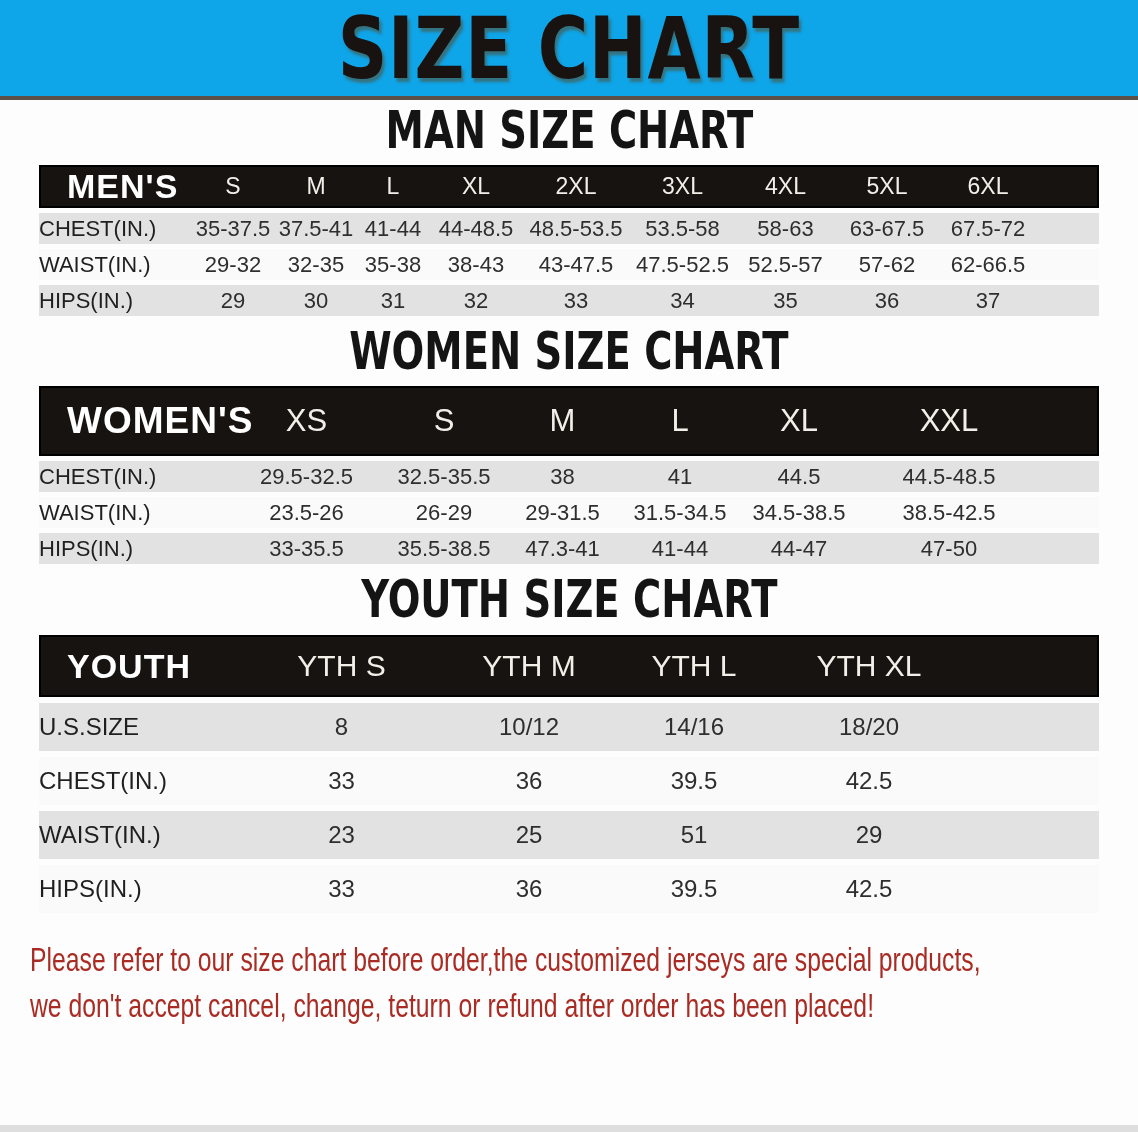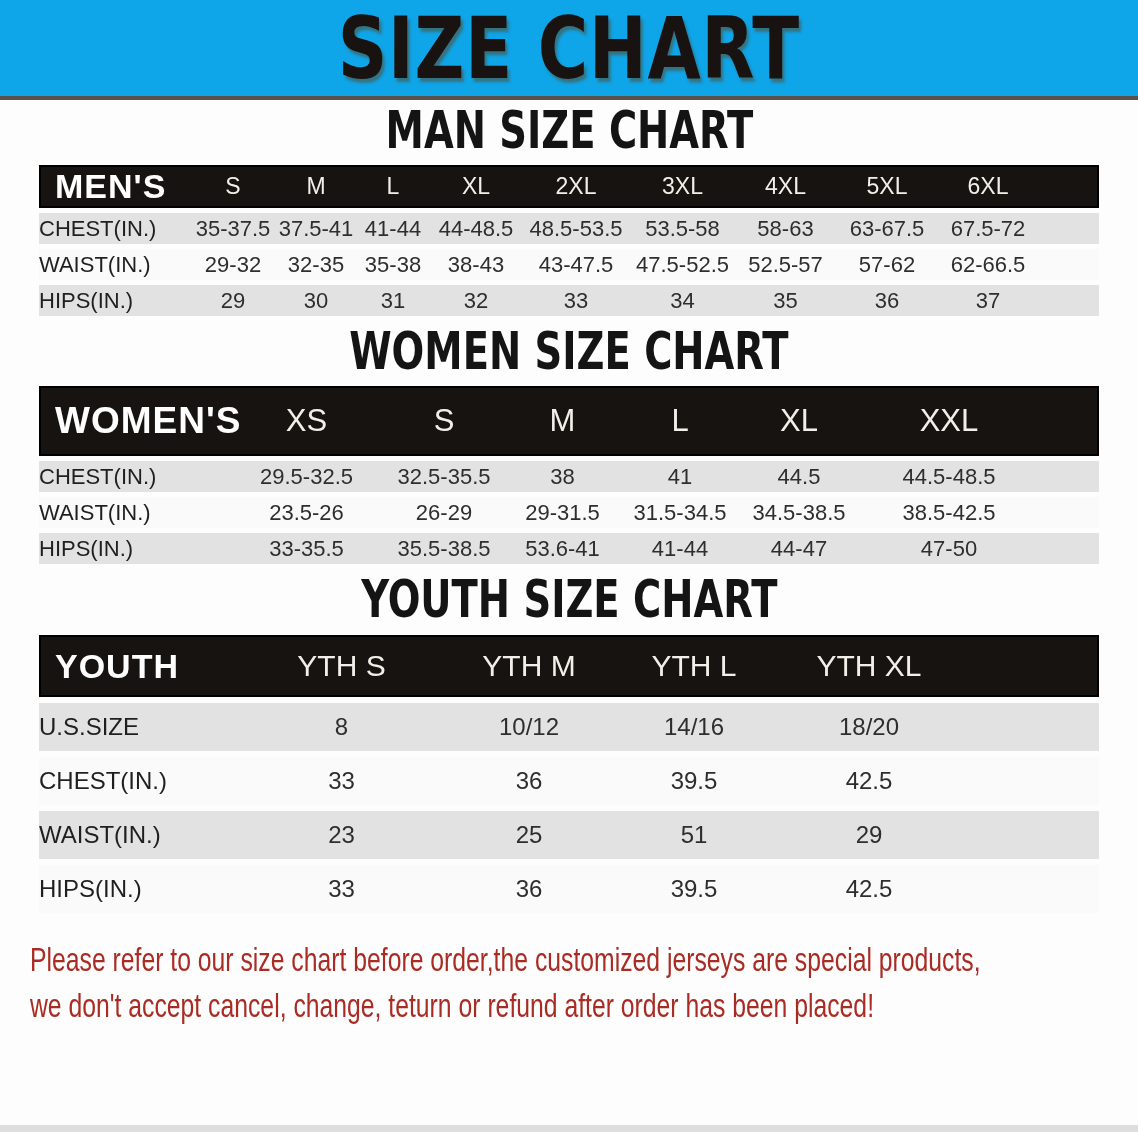--- a/index.html
+++ b/index.html
@@ -32,21 +32,21 @@
     border-collapse:separate;border-spacing:0 5px;
   }
   table.youth-table{border-spacing:0 6px;}
   .size-table th,.size-table td{box-sizing:border-box;padding:0;}
   
   .band-row th{
     background:#171310;color:#fff;vertical-align:middle;
     border-top:2px solid #000;border-bottom:2px solid #000;
   }
   .band-row .band-label{
-    text-align:left;padding-left:14px;font-weight:bold;letter-spacing:1px;
+    text-align:left;padding-left:26px;font-weight:bold;letter-spacing:1px;
     border-left:2px solid #000;color:#ffffff;
   }
   .band-row .spacer{border-right:2px solid #000;}
   .band-row .band-size{text-align:center;font-weight:normal;color:#f2efe9;}
   .men-table   .band-row th{height:42px;}
   .men-table   .band-label{font-size:34px;}
   .men-table   .band-size{font-size:23px;}
   .women-table .band-row th{height:70px;}
   .women-table .band-label{font-size:37px;}
   .women-table .band-size{font-size:31px;}
@@ -199,21 +199,21 @@
         <td class="cell">29-31.5</td>
         <td class="cell">31.5-34.5</td>
         <td class="cell">34.5-38.5</td>
         <td class="cell">38.5-42.5</td>
         <td class="cell spacer"></td>
       </tr>
       <tr>
         <th class="row-label">HIPS(IN.)</th>
         <td class="cell">33-35.5</td>
         <td class="cell">35.5-38.5</td>
-        <td class="cell">53.6-41</td>
+        <td class="cell">47.3-41</td>
         <td class="cell">41-44</td>
         <td class="cell">44-47</td>
         <td class="cell">47-50</td>
         <td class="cell spacer"></td>
       </tr>
     </tbody>
   </table>
 
 <h2 class="section-title title-youth">
   <span class="condensed">YOUTH SIZE CHART</span>

